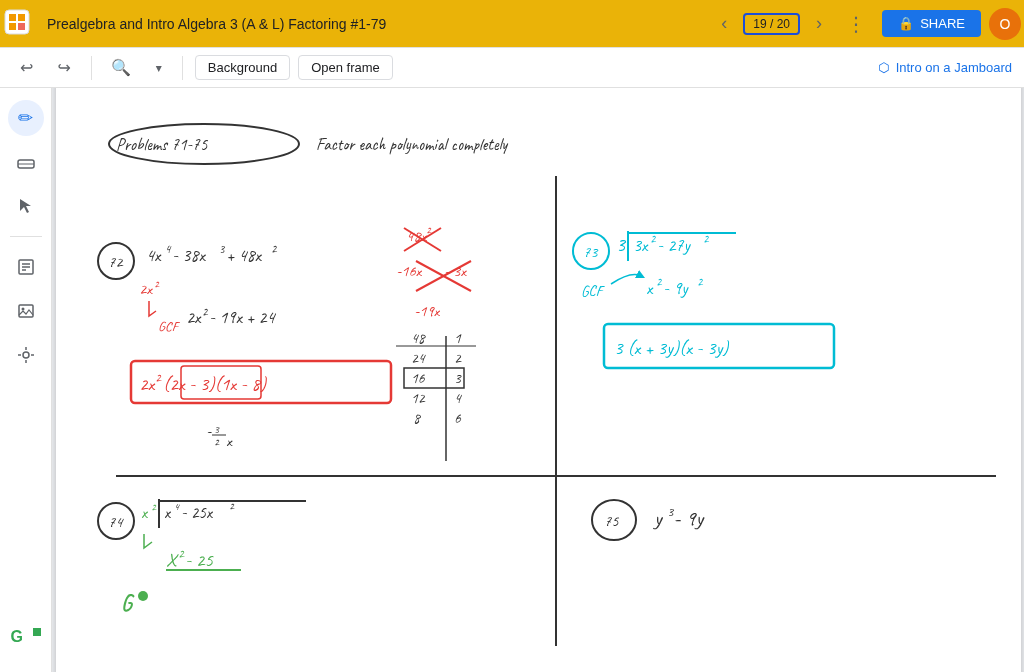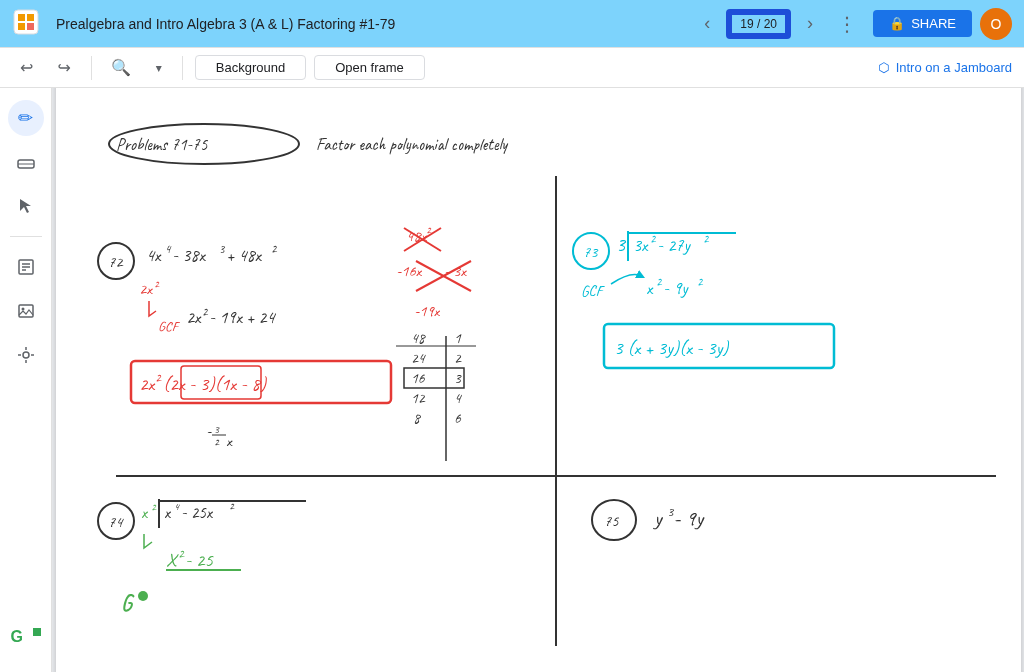--- a/index.html
+++ b/index.html
@@ -1,31 +1,31 @@
 <!DOCTYPE html>
 <html><head>
   <meta charset="utf-8">
   <style>
     * { margin: 0; padding: 0; box-sizing: border-box; }
     body { font-family: 'Arial', sans-serif; background: #f1f3f4; width: 1024px; height: 672px; overflow: hidden; }
 
     
     #topbar {
       display: flex; align-items: center; height: 48px;
-      background: #7dd3fc; border-bottom: 1px solid #e0e0e0;
-      padding: 0 12px; gap: 8px;
+      background: #eab308; border-bottom: 1px solid #e0e0e0;
+      padding: 0 3px; gap: 8px;
     }
     #title { font-size: 14px; color: #202124; flex: 1; margin-left: 8px; }
     .nav-btn {
       background: none; border: none; cursor: pointer;
       color: #5f6368; font-size: 18px; padding: 4px 8px;
       border-radius: 4px;
     }
     #page-indicator {
-      border: 6px solid #1d4ed8; border-radius: 4px;
+      border: 2px solid #1d4ed8; border-radius: 4px;
       padding: 2px 8px; font-size: 12px; color: #202124;
     }
     #more-btn {
       background: none; border: none; cursor: pointer;
       font-size: 20px; color: #5f6368; padding: 4px 8px;
     }
     #share-btn {
       background: #1a73e8; color: #fff; border: none;
       border-radius: 4px; padding: 6px 16px; font-size: 13px;
       cursor: pointer; display: flex; align-items: center; gap: 6px;
@@ -43,21 +43,21 @@
       padding: 0 12px; gap: 8px;
     }
     .tool-btn {
       background: none; border: none; cursor: pointer;
       color: #5f6368; font-size: 16px; padding: 4px 8px;
       border-radius: 4px;
     }
     .tool-divider { width: 1px; height: 24px; background: #e0e0e0; margin: 0 4px; }
     .toolbar-text-btn {
       background: none; border: 1px solid #dadce0; border-radius: 4px;
-      padding: 4px 20px; font-size: 13px; color: #202124; cursor: pointer;
+      padding: 4px 12px; font-size: 13px; color: #202124; cursor: pointer;
     }
     #open-jamboard-btn {
       margin-left: auto; background: none; border: none; cursor: pointer;
       font-size: 13px; color: #1a73e8; display: flex; align-items: center; gap: 6px;
     }
 
     
     #main {
       display: flex; height: calc(672px - 88px);
     }

